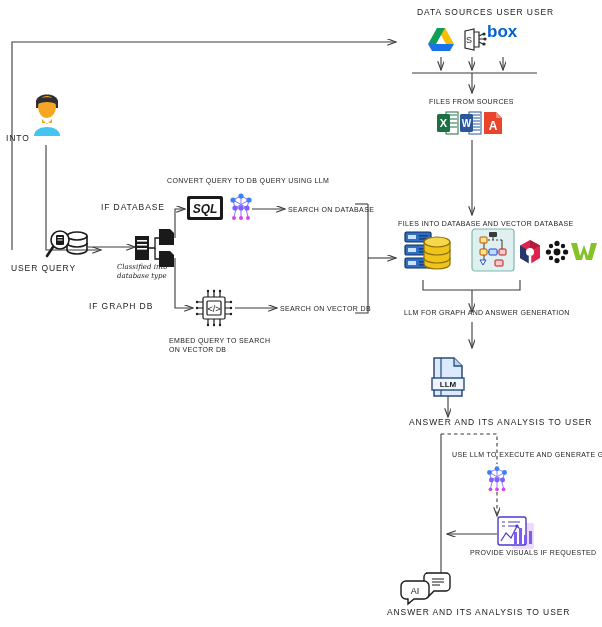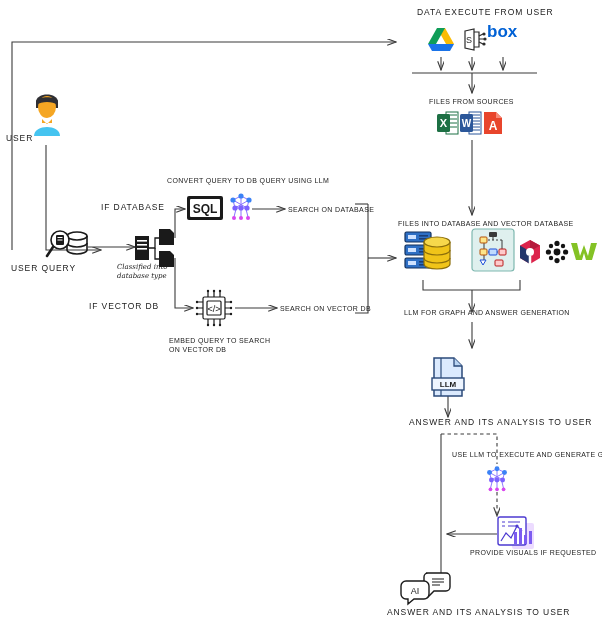--- a/index.html
+++ b/index.html
@@ -63,35 +63,35 @@
 
     <path d="M497,534 L447,534" marker-end="url(#ah)"></path>
   </g>
 
   <g stroke="#3b3b3b" stroke-width="1.1" fill="none" stroke-dasharray="3.5,3">
     <path d="M441,434 L497,434 L497,464"></path>
     <path d="M497,492 L497,516" marker-end="url(#ah)"></path>
   </g>
 </svg>
 
-<div class="lbl big" style="left:417px;top:8px;">DATA EXECUTE FROM USER</div>
+<div class="lbl big" style="left:417px;top:8px;">DATA SOURCES USER USER</div>
 <div class="lbl" style="left:429px;top:97px;">FILES FROM SOURCES</div>
 <div class="lbl" style="left:398px;top:219px;">FILES INTO DATABASE AND VECTOR DATABASE</div>
 <div class="lbl" style="left:404px;top:308px;">LLM FOR GRAPH AND ANSWER GENERATION</div>
 <div class="lbl big" style="left:409px;top:418px;">ANSWER AND ITS ANALYSIS TO USER</div>
 <div class="lbl" style="left:452px;top:450px;">USE LLM TO EXECUTE AND GENERATE GRAPHS</div>
 <div class="lbl" style="left:470px;top:548px;">PROVIDE VISUALS IF REQUESTED</div>
 <div class="lbl big" style="left:387px;top:608px;">ANSWER AND ITS ANALYSIS TO USER</div>
 
-<div class="lbl big" style="left:6px;top:134px;">USER</div>
+<div class="lbl big" style="left:6px;top:134px;">INTO</div>
 <div class="lbl big" style="left:11px;top:264px;">USER QUERY</div>
 <div class="lbl cursive" style="left:117px;top:263px;">Classified into
 database type</div>
 <div class="lbl big" style="left:101px;top:203px;text-align:center;">IF DATABASE</div>
-<div class="lbl big" style="left:89px;top:302px;">IF VECTOR DB</div>
+<div class="lbl big" style="left:89px;top:302px;">IF GRAPH DB</div>
 <div class="lbl" style="left:167px;top:176px;">CONVERT QUERY TO DB QUERY USING LLM</div>
 <div class="lbl" style="left:288px;top:205px;">SEARCH ON DATABASE</div>
 <div class="lbl" style="left:280px;top:304px;">SEARCH ON VECTOR DB</div>
 <div class="lbl" style="left:169px;top:336px;">EMBED QUERY TO SEARCH
 ON VECTOR DB</div>
 
 <div class="ico" style="left:30px;top:88px;">
 <svg width="34" height="50" viewBox="0 0 34 50">
   <path d="M6,14 C6,4 28,4 28,14 L28,20 L6,20 Z" fill="#2f2f33"></path>
   <ellipse cx="17" cy="19" rx="9" ry="11" fill="#f5a623"></ellipse>
@@ -128,21 +128,21 @@
     <path d="M26,1 h11 l4,4 v12 h-15 Z"></path>
     <path d="M26,23 h11 l4,4 v12 h-15 Z"></path>
   </g>
   <g stroke="#1a1a1a" stroke-width="1.3" fill="none">
     <path d="M16,20 h6 v-10 h4"></path>
     <path d="M22,20 v11 h4"></path>
   </g>
 </svg>
 </div>
 
-<div class="ico" style="left:186px;top:195px;">
+<div class="ico" style="left:186px;top:195px;font-style:italic;">
 <svg width="38" height="26" viewBox="0 0 38 26">
   <rect x="1" y="1" width="36" height="24" rx="2" fill="#1a1a1a"></rect>
   <rect x="4" y="4" width="30" height="18" rx="1" fill="#fff"></rect>
   <text x="19" y="18" text-anchor="middle" font-family="Liberation Sans, sans-serif" font-size="12" font-weight="bold" fill="#1a1a1a">SQL</text>
 </svg>
 </div>
 
 <div class="ico" style="left:225px;top:190px;">
 <svg width="32" height="34" viewBox="0 0 32 34">
   <g stroke="#7b61ff" stroke-width="1" fill="none" opacity=".9">

